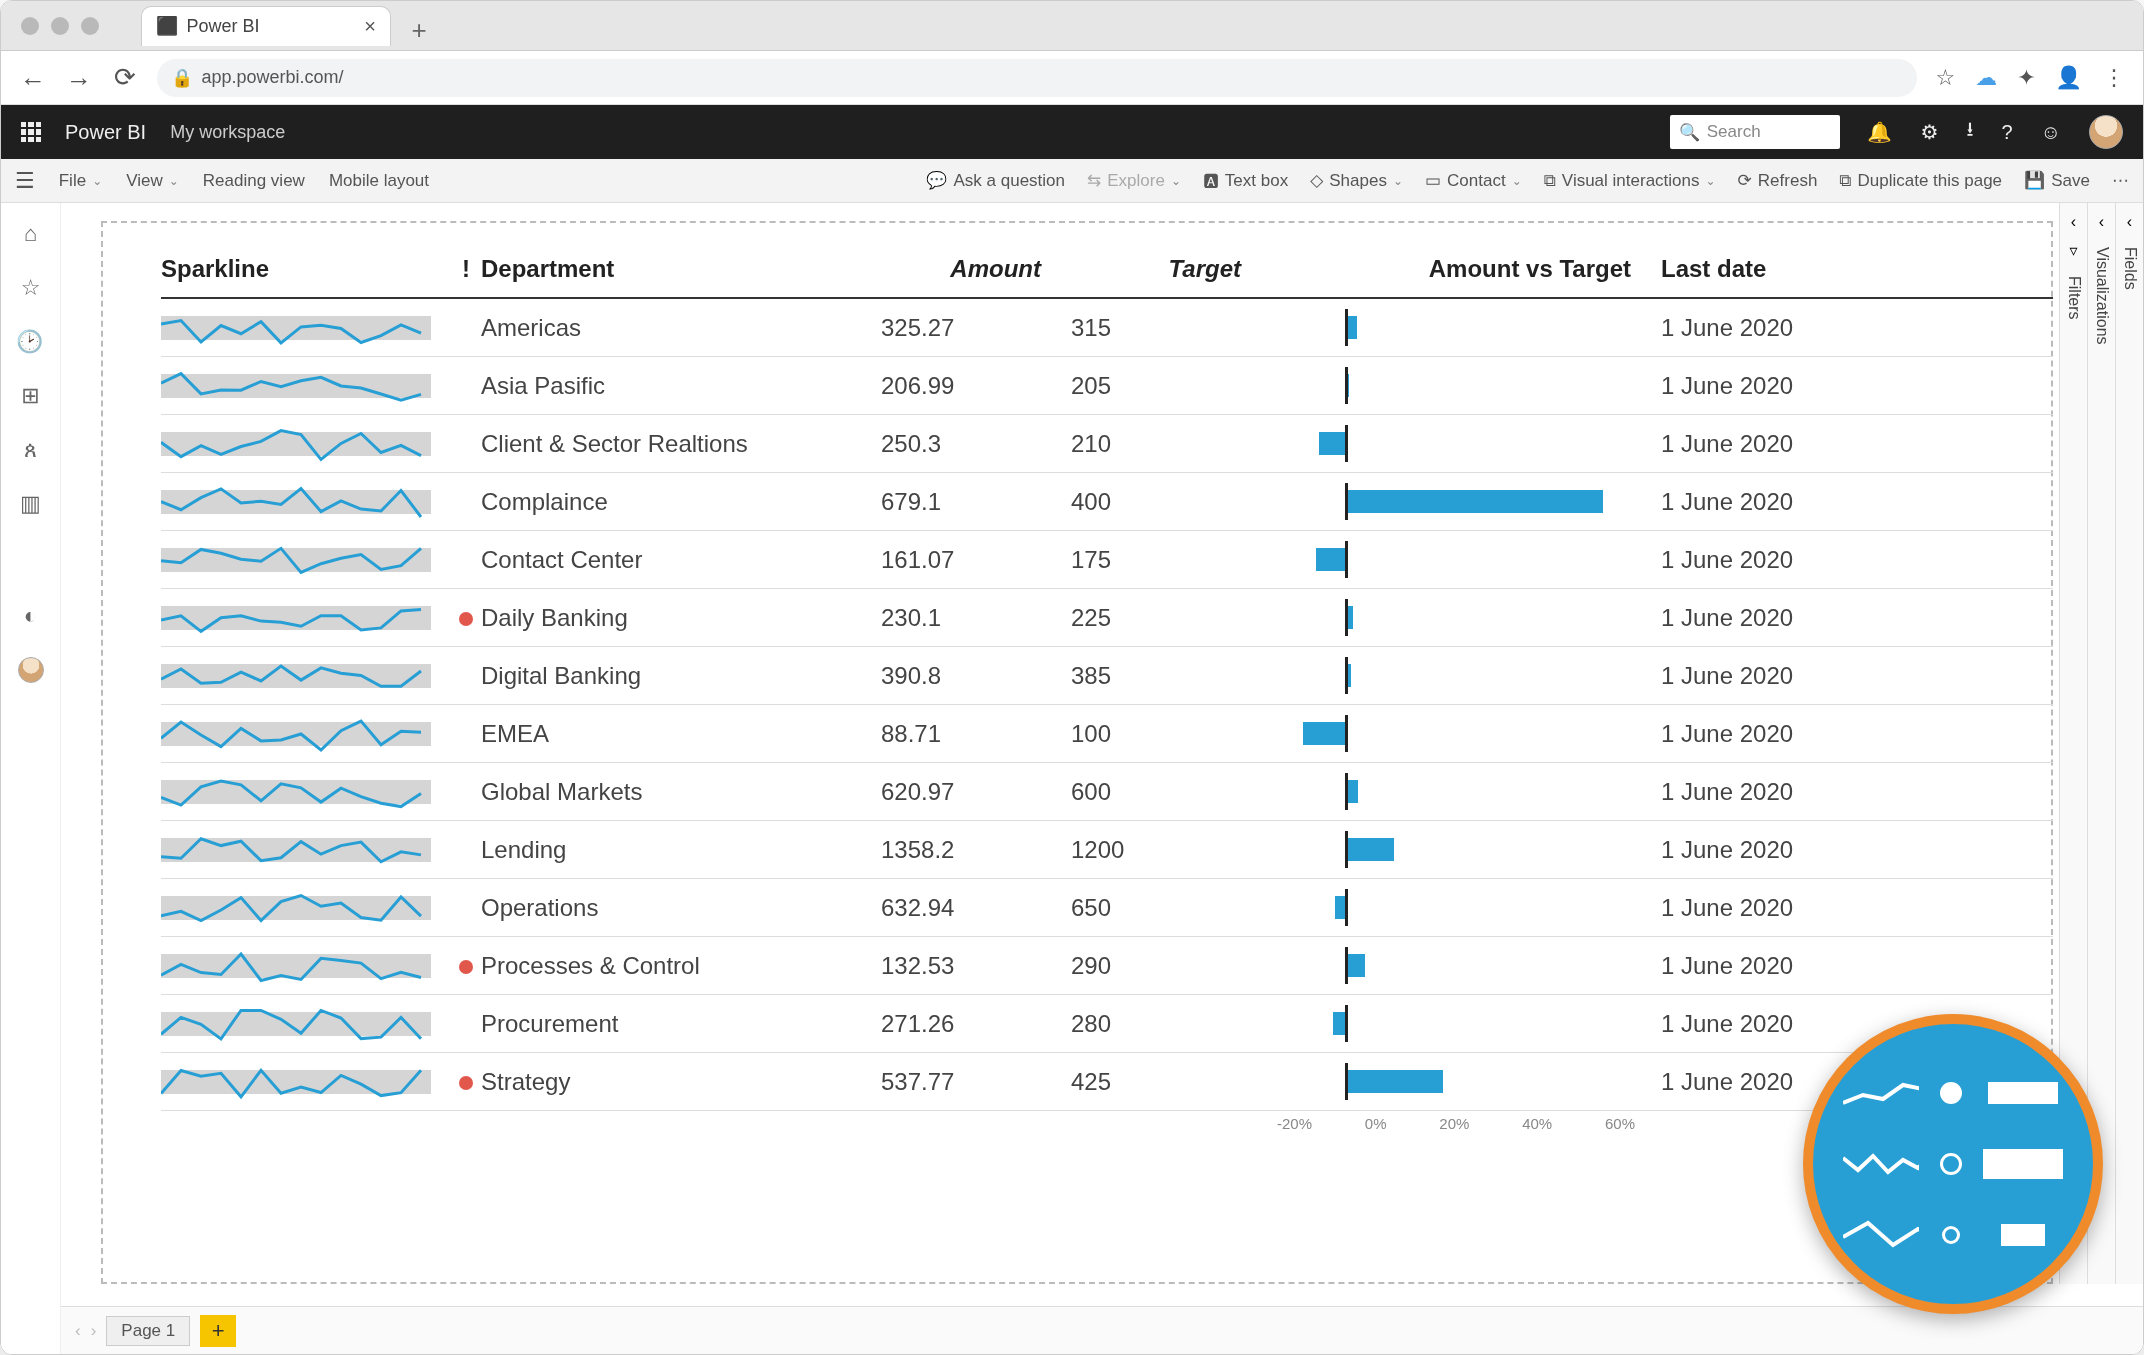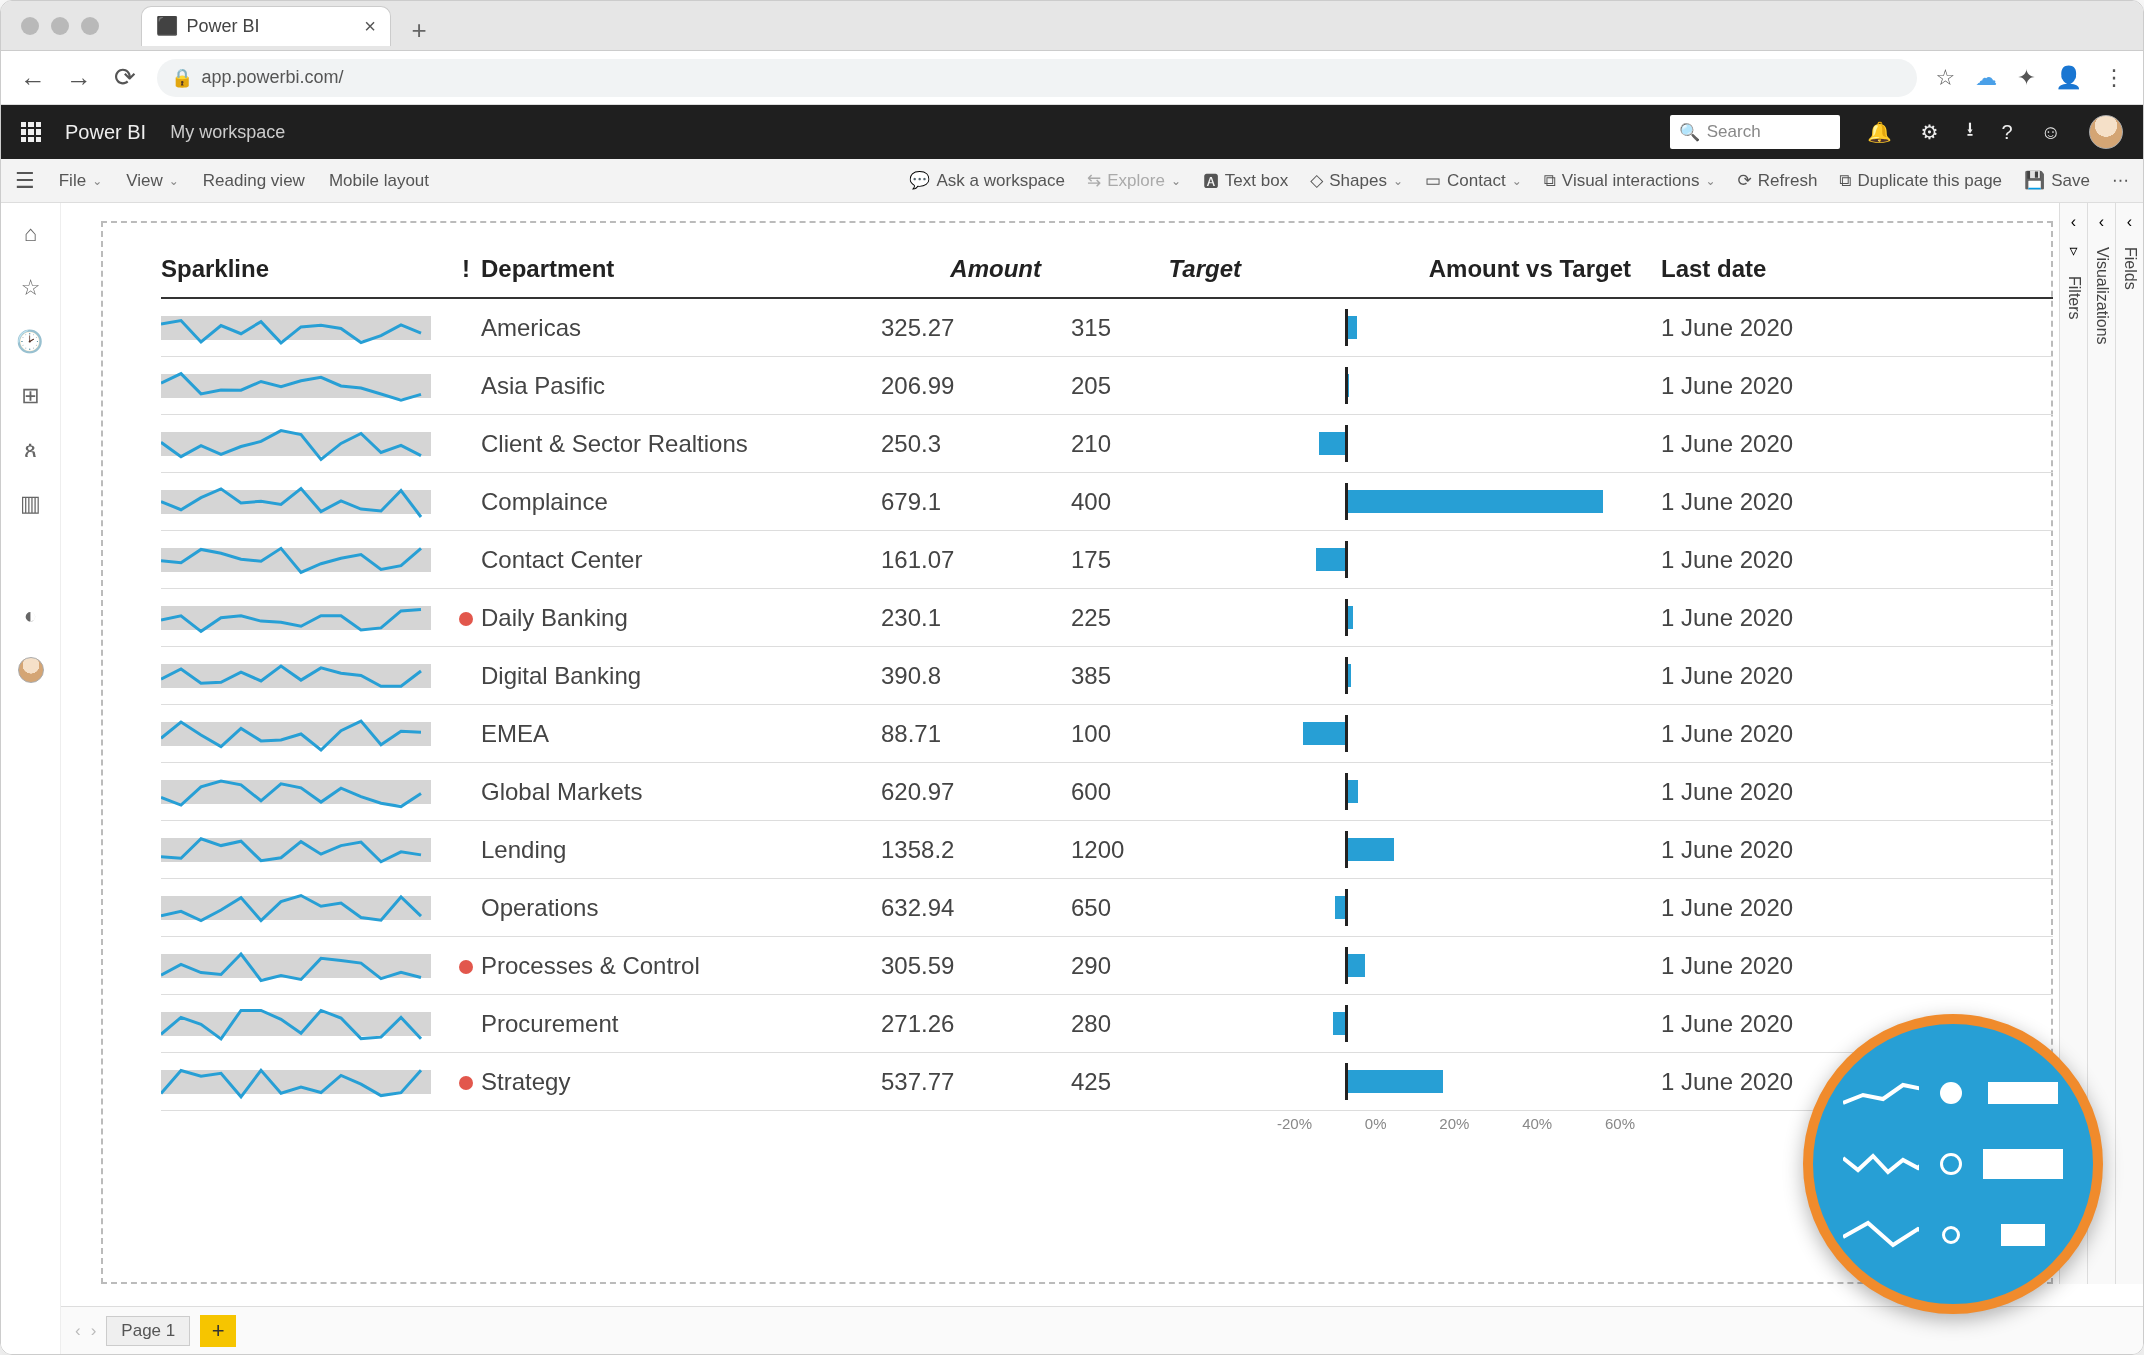--- a/index.html
+++ b/index.html
@@ -153,21 +153,21 @@
         <span>File</span> 
         <span class="chev-small">⌄</span>
       </span>
     <span class="rbtn">
         <span>View</span> 
         <span class="chev-small">⌄</span>
       </span>
     <span>Reading view</span>
     <span>Mobile layout</span>
     <div class="right">
-      <span class="rbtn">💬 <span>Ask a workspace</span></span>
+      <span class="rbtn">💬 <span>Ask a question</span></span>
       <span class="rbtn" style="color:#aaa;">⇆ <span>Explore</span> <span class="chev-small">⌄</span></span>
       <span class="rbtn">🅰 <span>Text box</span></span>
       <span class="rbtn">◇ <span>Shapes</span> <span class="chev-small">⌄</span></span>
       <span class="rbtn">▭ <span>Contact</span> <span class="chev-small">⌄</span></span>
       <span class="rbtn">⧉ <span>Visual interactions</span> <span class="chev-small">⌄</span></span>
       <span class="rbtn">⟳ <span>Refresh</span></span>
       <span class="rbtn">⧉ <span>Duplicate this page</span></span>
       <span class="rbtn">💾 <span>Save</span></span>
       <span>⋯</span>
     </div>
@@ -413,21 +413,21 @@
               </div>
               <div class="krow">
     <div class="spark">
       <svg viewBox="0 0 270 44">
         <rect class="spark-band" x="0" y="10" width="270" height="24"></rect>
         <polyline class="spark-line" points="0,31.085262345679013 20,20.36471193415638 40,28.525334362139915 60,30.474537037037038 80,10.008616255144034 100,36.47942386831276 120,31.461033950617285 140,35.41640946502058 160,14.364068930041153 180,16.544753086419753 200,19.08809156378601 220,34.679269547325106 240,28.225694444444443 260,33.523662551440324"></polyline>
       </svg>
     </div>
     <div style="text-align:center;"><span class="red-dot"></span></div>
     <div>Processes &amp; Control</div>
-    <div class="col-amt">305.59</div>
+    <div class="col-amt">132.53</div>
     <div class="col-tgt">290</div>
     <div class="col-vs">
       <div class="vscell">
         <div class="bar" style="left:20%; width:5.3758620689655086%;"></div>
         <div class="zero" style="left:20%;"></div>
       </div>
     </div>
     <div class="col-date">1 June 2020</div>
               </div>
               <div class="krow">

